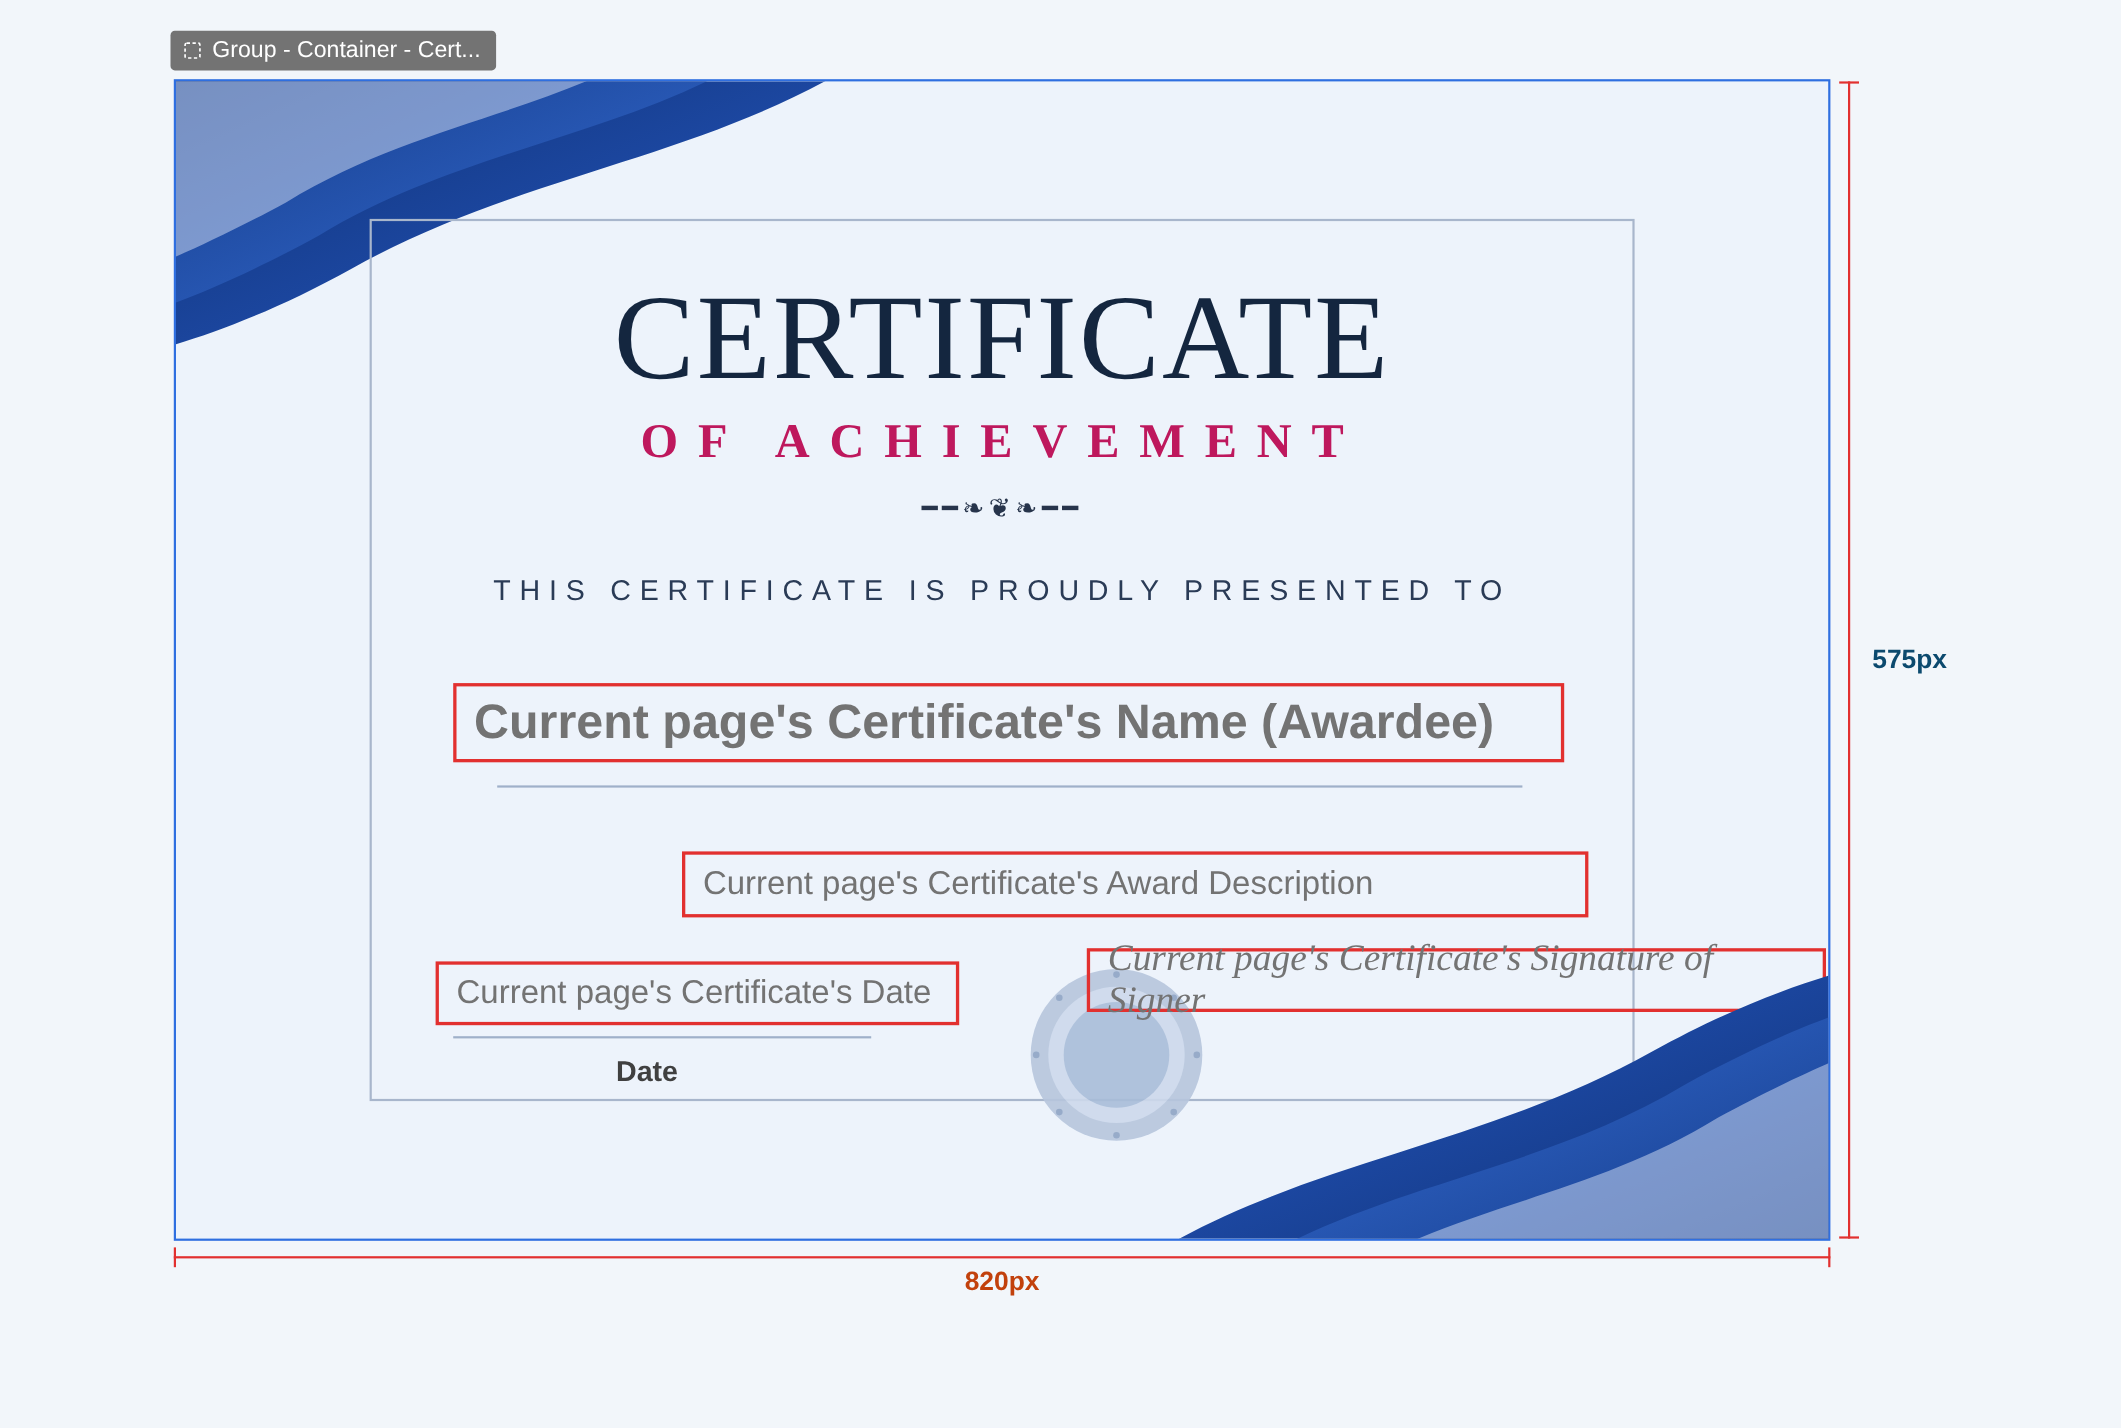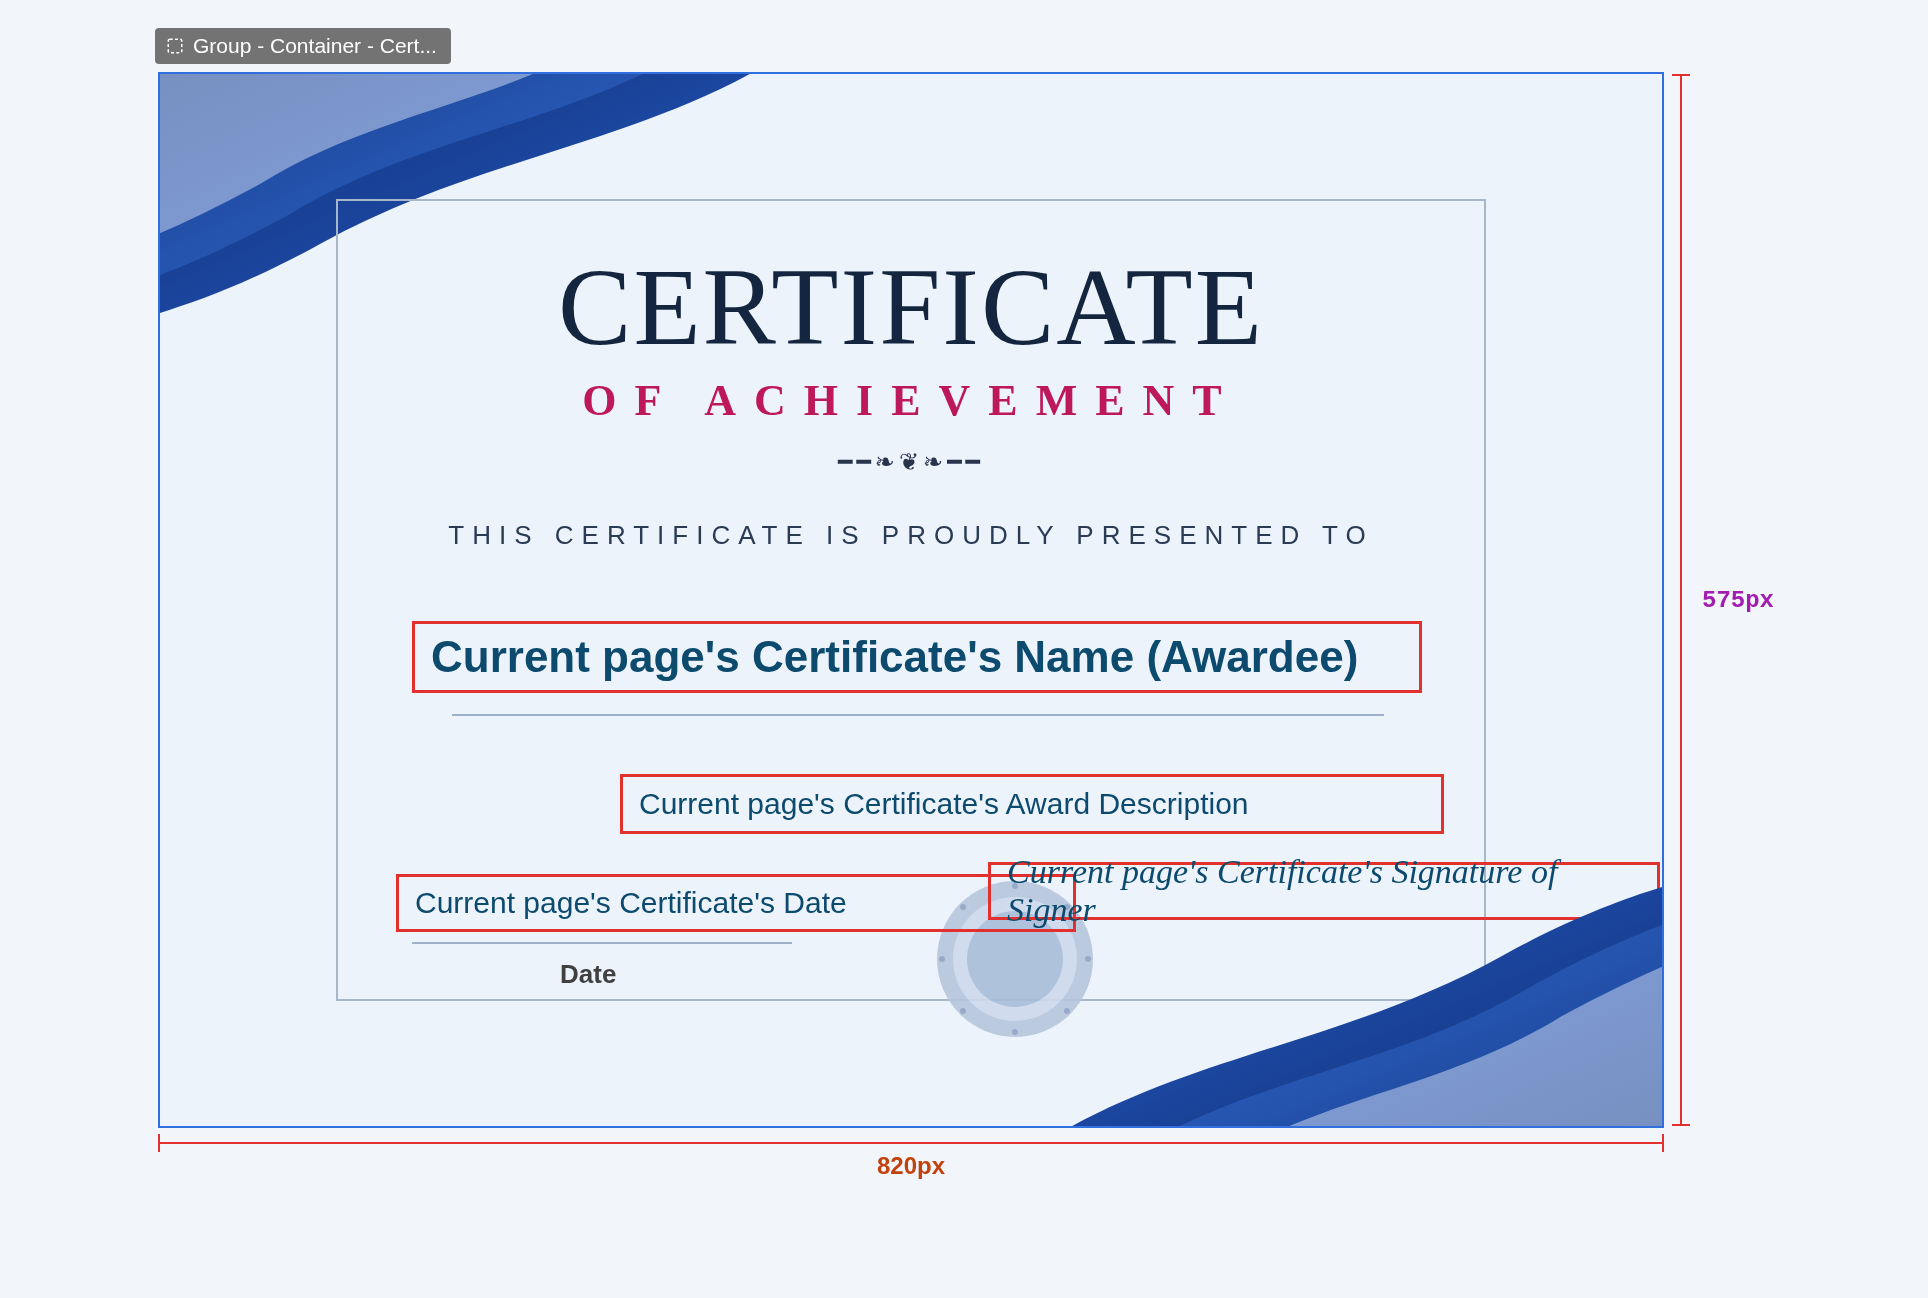--- a/index.html
+++ b/index.html
@@ -100,21 +100,21 @@
     letter-spacing: 8px;
     color: #2a3b56;
   }
 
   
   .dyn-box {
     position: absolute;
     border: 3px solid #e2302f;
     background: transparent;
     font-size: 28px;
-    color: #0c4a6e;
+    color: #737373;
     display: flex;
     align-items: center;
     padding: 0 16px;
   }
   .awardee {
     left: 252px; top: 547px;
     width: 1010px; height: 72px;
     font-size: 44px;
     font-weight: 700;
   }
@@ -126,21 +126,21 @@
   .line-awardee { left: 292px; top: 640px; width: 932px; }
 
   .desc {
     left: 460px; top: 700px;
     width: 824px; height: 60px;
     font-size: 30px;
   }
 
   .datebox {
     left: 236px; top: 800px;
-    width: 680px; height: 58px;
+    width: 476px; height: 58px;
     font-size: 30px;
   }
   .line-date { left: 252px; top: 868px; width: 380px; }
   .date-label {
     position: absolute;
     left: 400px; top: 885px;
     font-size: 26px;
     font-weight: 700;
     color: #404040;
   }
@@ -172,25 +172,24 @@
   }
   .dim-v .bar { position:absolute; left: 8px; top:0; bottom:0; width:2px; background:#e2302f; }
   .dim-v .tick { position:absolute; left:0; width:18px; height:2px; background:#e2302f; }
   .dim-v .t1 { top:0; }
   .dim-v .t2 { bottom:0; }
   .dim-v .lbl {
     position: absolute;
     left: 30px;
     top: 50%;
     transform: translateY(-50%);
-    color: #a21caf;
+    color: #0c4a6e;
     font-weight: 700;
     font-size: 24px;
     white-space: nowrap;
-    font-family: Liberation Mono, monospace;
   }
   .dim-h {
     position: absolute;
     left: 158px;
     top: 1134px;
     width: 1506px;
     height: 40px;
   }
   .dim-h .bar { position:absolute; top:8px; left:0; right:0; height:2px; background:#e2302f; }
   .dim-h .tick { position:absolute; top:0; height:18px; width:2px; background:#e2302f; }

